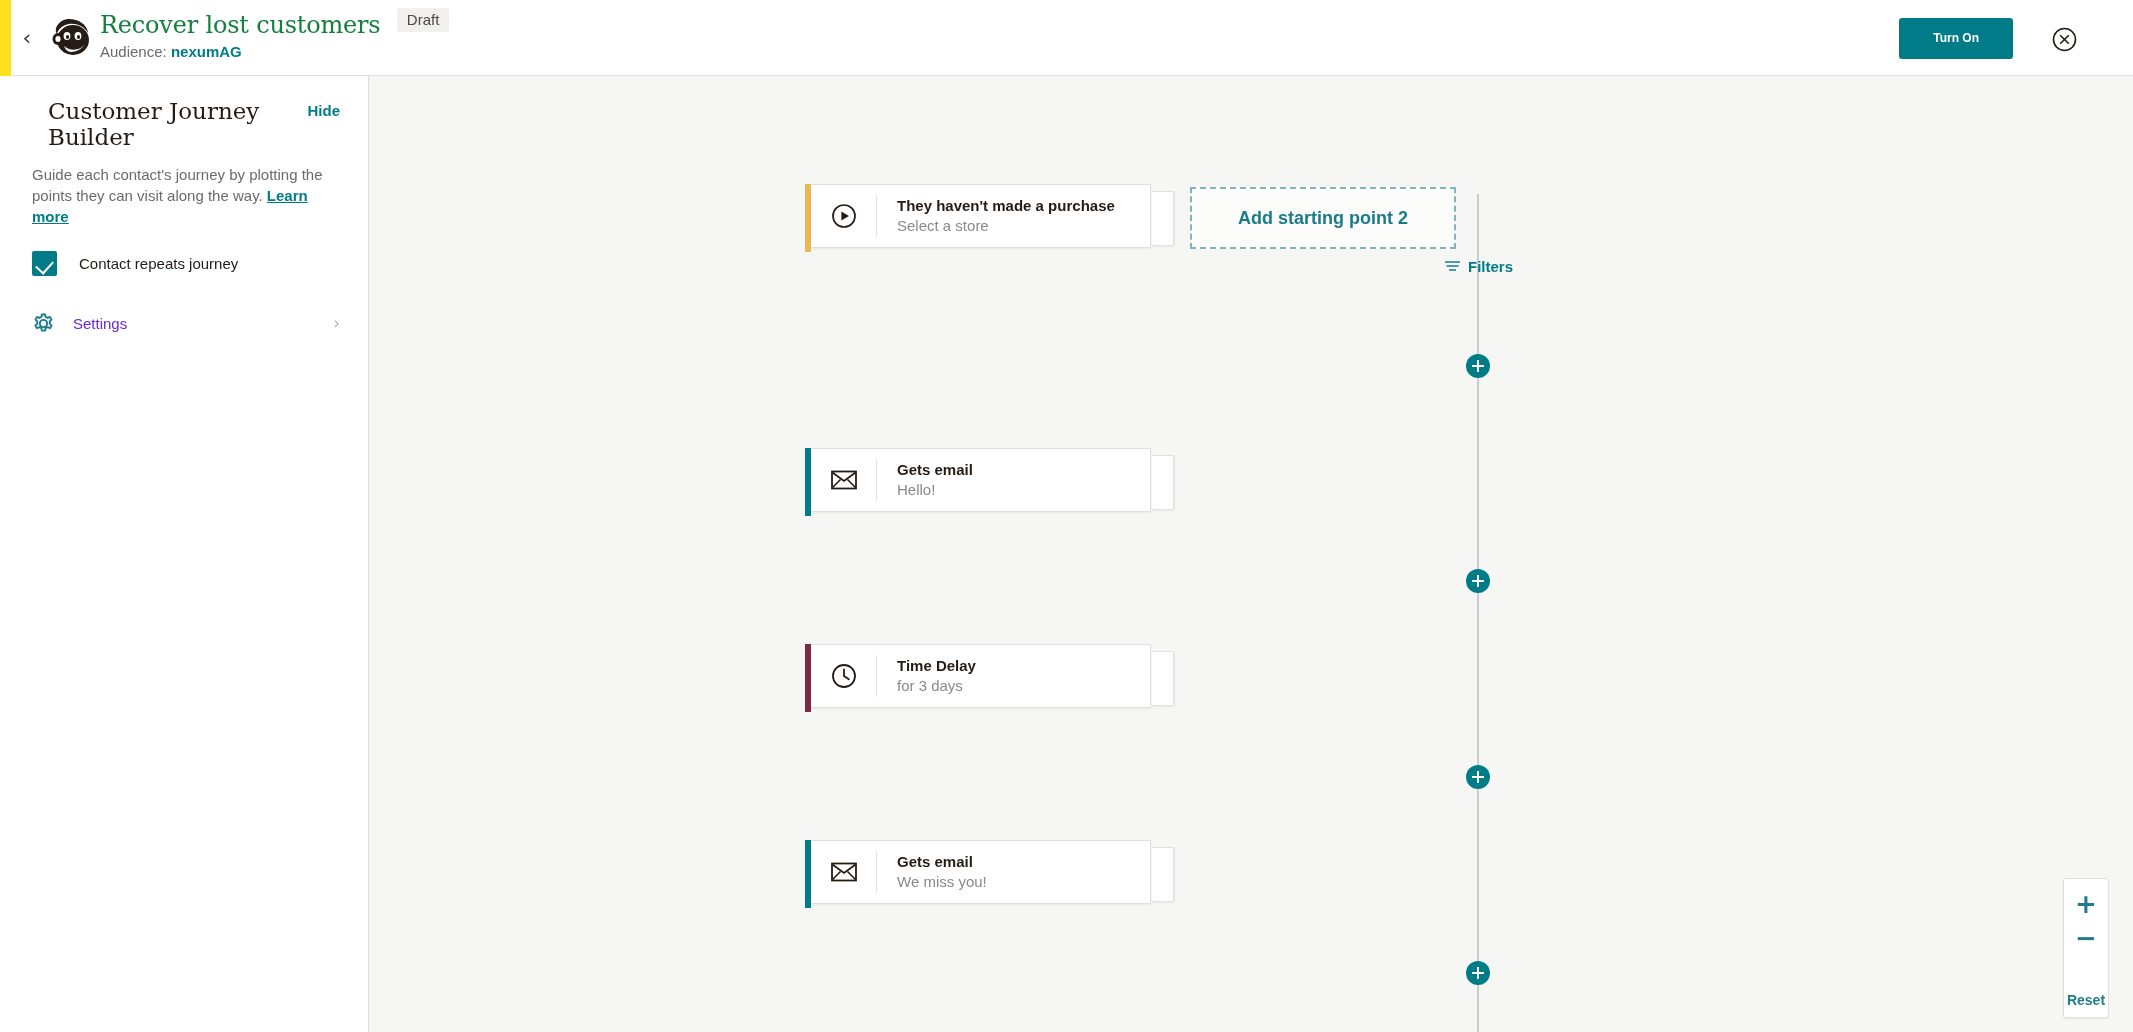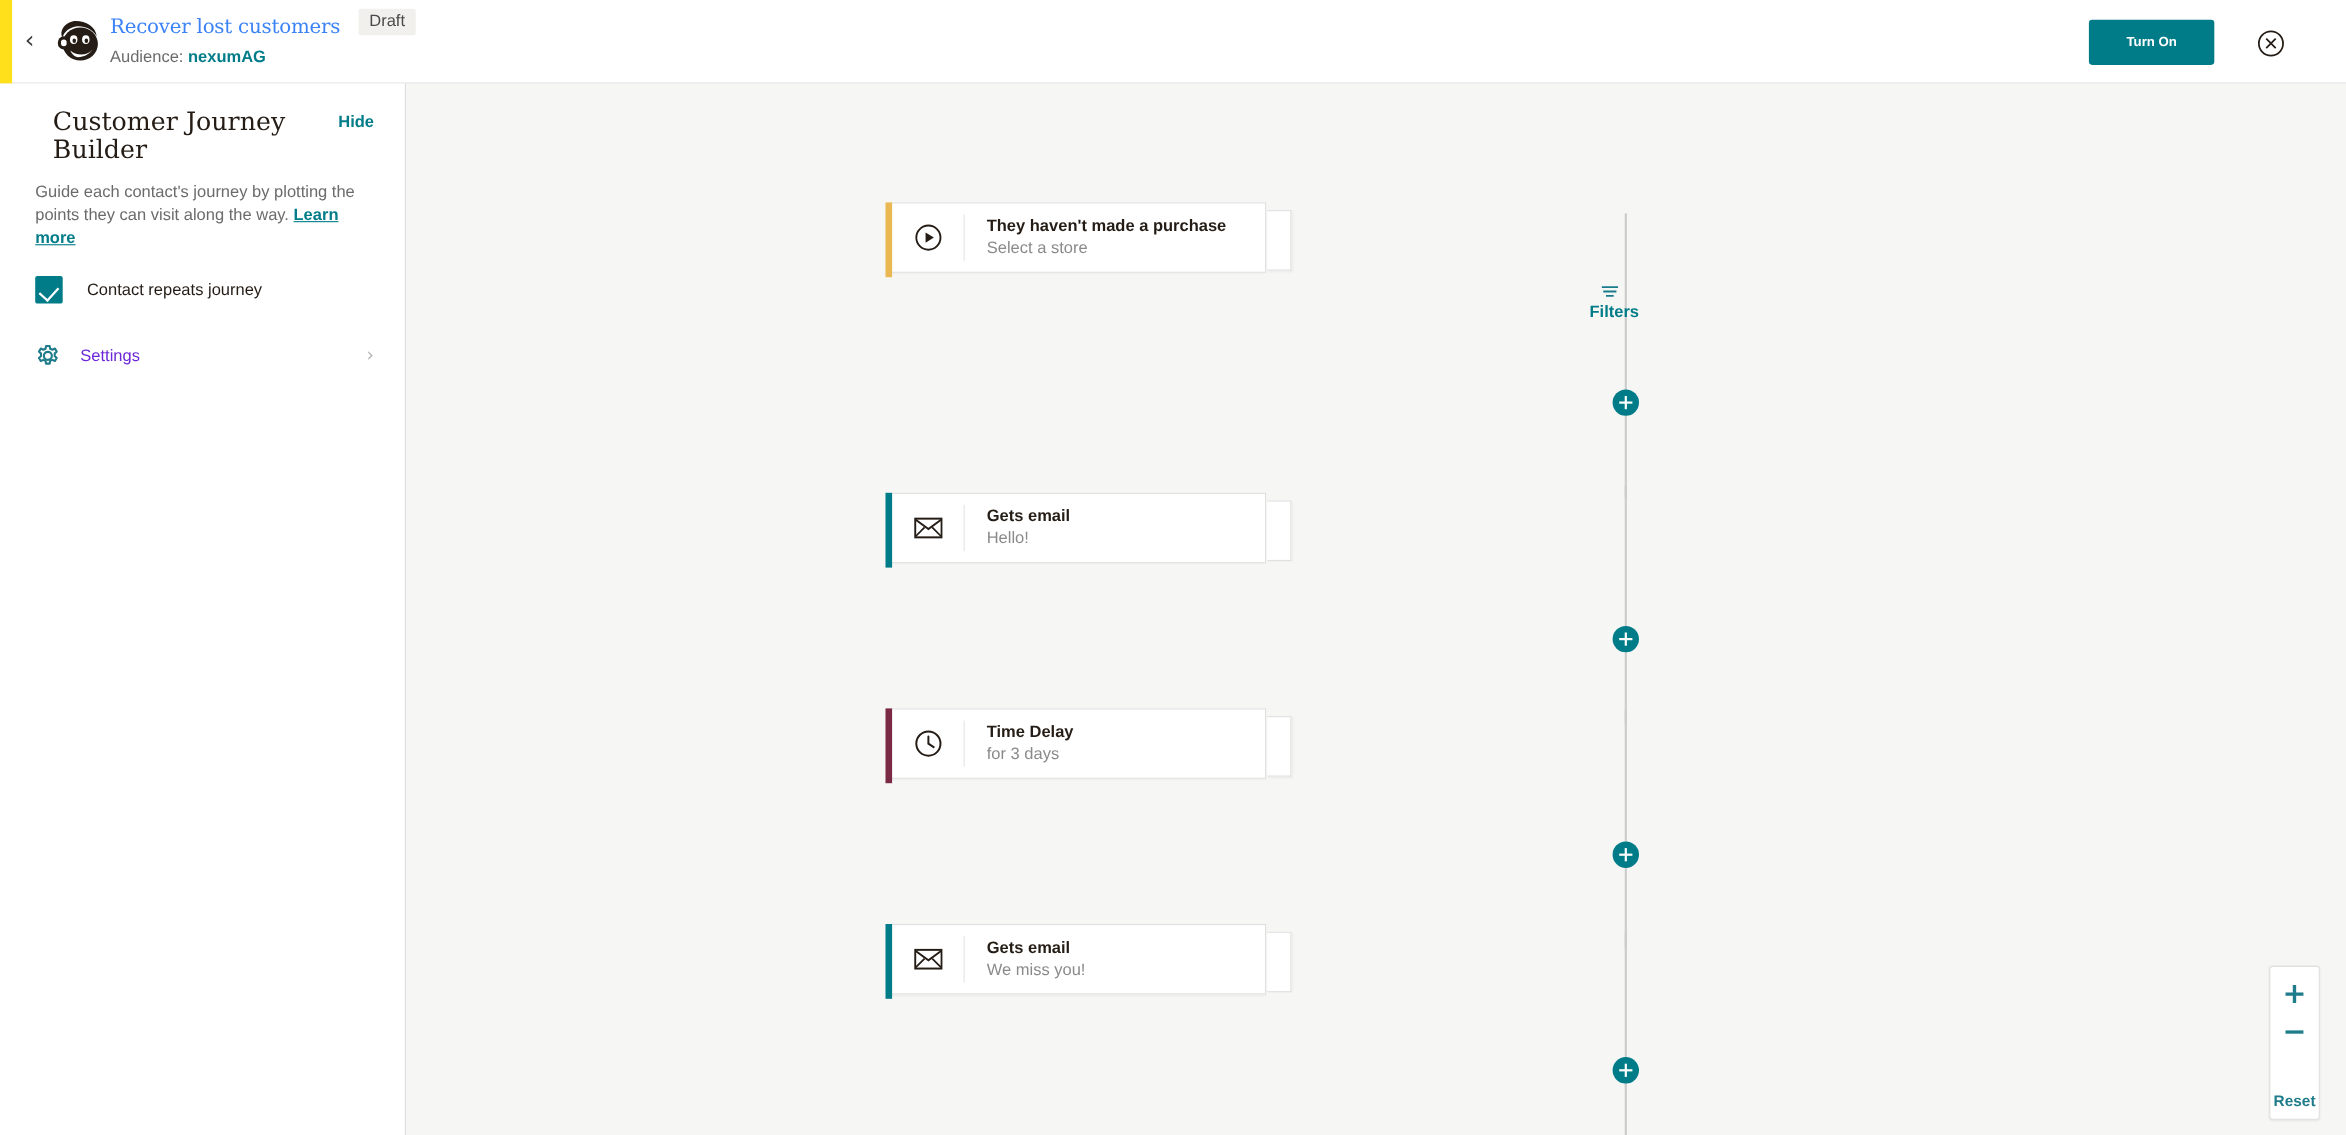--- a/index.html
+++ b/index.html
@@ -53,22 +53,22 @@
     height: 52px;
     cursor: pointer;
   }
   .title-block {
     position: absolute;
     left: 100px;
     top: 9px;
   }
   .journey-title {
     font-family: "DejaVu Serif", "Liberation Serif", serif;
-    font-size: 18px;
-    color: #3b82f6;
+    font-size: 24px;
+    color: #15803d;
     line-height: 32px;
     display: inline-block;
     vertical-align: middle;
     letter-spacing: -0.2px;
   }
   .draft-badge {
     display: inline-block;
     vertical-align: middle;
     margin-left: 12px;
     background: #f2f0ed;
@@ -465,29 +465,32 @@
       <div class="node-title">They haven't made a purchase</div>
       <div class="node-sub">Select a store</div>
     </div>
     <div class="node-menu">
       <span class="dots">
         <span class="dot"></span><span class="dot"></span><span class="dot"></span>
       </span>
     </div>
   </div>
 
-  <div class="filters-row" style="left:1075px; top:182px;flex-direction:column;">
+  <div class="filters-row" style="left:1075px; top:182px;">
     <span class="filters-icon">
       <svg width="15" height="12" viewBox="0 0 15 12">
         <path d="M0 2h15 M1.5 6h12 M4 10h7" stroke="#1a7b8c" stroke-width="1.6" fill="none"></path>
       </svg>
     </span>
     <span>Filters</span>
   </div>
 
+  <div class="add-start" style="left:820px; top:111px;">
+    <span>Add starting point 2</span>
+  </div>
 
   <div class="plus-btn" style="left:1096px; top:278px;"></div>
 
   <div class="node" style="left:441px; top:372px;">
     <div class="node-accent" style="background:#007c89;"></div>
     <div class="node-icon">
       <svg width="26" height="20" viewBox="0 0 26 20">
         <rect x="1" y="1.5" width="24" height="17" fill="none" stroke="#241c15" stroke-width="1.8"></rect>
         <path d="M1.5 2.5 L13 11 L24.5 2.5" fill="none" stroke="#241c15" stroke-width="1.8"></path>
         <path d="M1.5 17.5 L9.5 9.5 M24.5 17.5 L16.5 9.5" fill="none" stroke="#241c15" stroke-width="1.6"></path>

